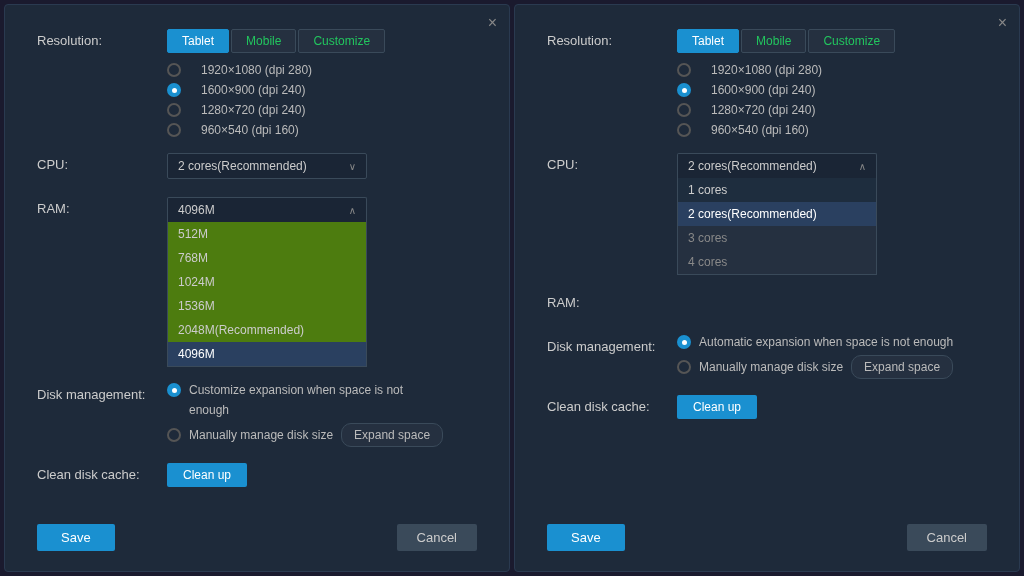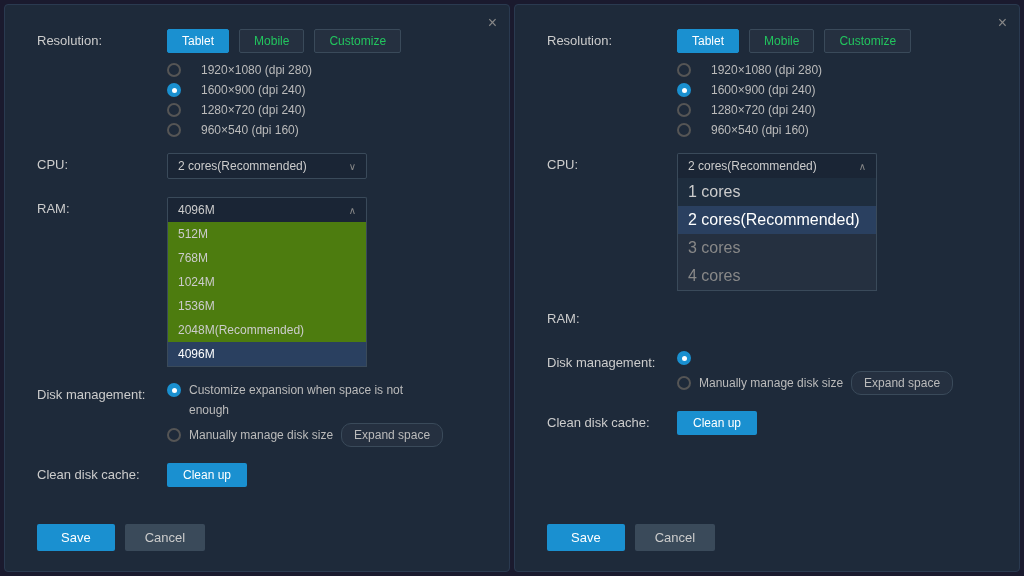--- a/index.html
+++ b/index.html
@@ -59,21 +59,21 @@
       flex-shrink: 0;
       font-size: 13px;
     }
     .content {
       flex: 1;
     }
 
     
     .tab-group {
       display: flex;
-      gap: 8px;
+      gap: 0;
       margin-bottom: 10px;
     }
     .tab {
       padding: 4px 14px;
       border: 1px solid #3a4a5a;
       background: #253040;
       color: #22c55e;
       cursor: pointer;
       font-size: 12px;
       border-radius: 2px;
@@ -169,21 +169,21 @@
     
     .cpu-dropdown-list {
       background: #1e2d3e;
       border: 1px solid #3a4a5a;
       border-top: none;
       min-width: 200px;
       max-width: 200px;
     }
     .cpu-dropdown-item {
       padding: 5px 10px;
-      font-size: 16px;
+      font-size: 12px;
       color: #ccc;
       cursor: pointer;
     }
     .cpu-dropdown-item.highlighted {
       background: #2a4060;
       color: #fff;
     }
     .cpu-dropdown-item.greyed {
       background: #253040;
       color: #888;
@@ -216,21 +216,21 @@
       color: #ffffff;
       padding: 5px 16px;
       border-radius: 2px;
       font-size: 12px;
       cursor: pointer;
     }
 
     .footer {
       margin-top: auto;
       display: flex;
-      justify-content: flex-start;
+      justify-content: space-between;
       gap: 10px;
       padding-top: 12px;
     }
     .save-btn {
       background: #1a90d0;
       border: none;
       color: #fff;
       padding: 6px 24px;
       border-radius: 2px;
       font-size: 13px;
@@ -400,20 +400,21 @@
       <div class="label">RAM:</div>
       <div class="content">
       </div>
     </div>
 
     <div class="row">
       <div class="label">Disk management:</div>
       <div class="content">
         <div class="disk-option">
           <div class="radio-circle selected"></div>
+          <span class="disk-text">Automatic expansion when space is not enough</span>
         </div>
         <div style="display:flex; align-items:center;">
           <div class="disk-option" style="margin-bottom:0;">
             <div class="radio-circle"></div>
             <span class="disk-text">Manually manage disk size</span>
           </div>
           <button class="expand-btn">Expand space</button>
         </div>
       </div>
     </div>

